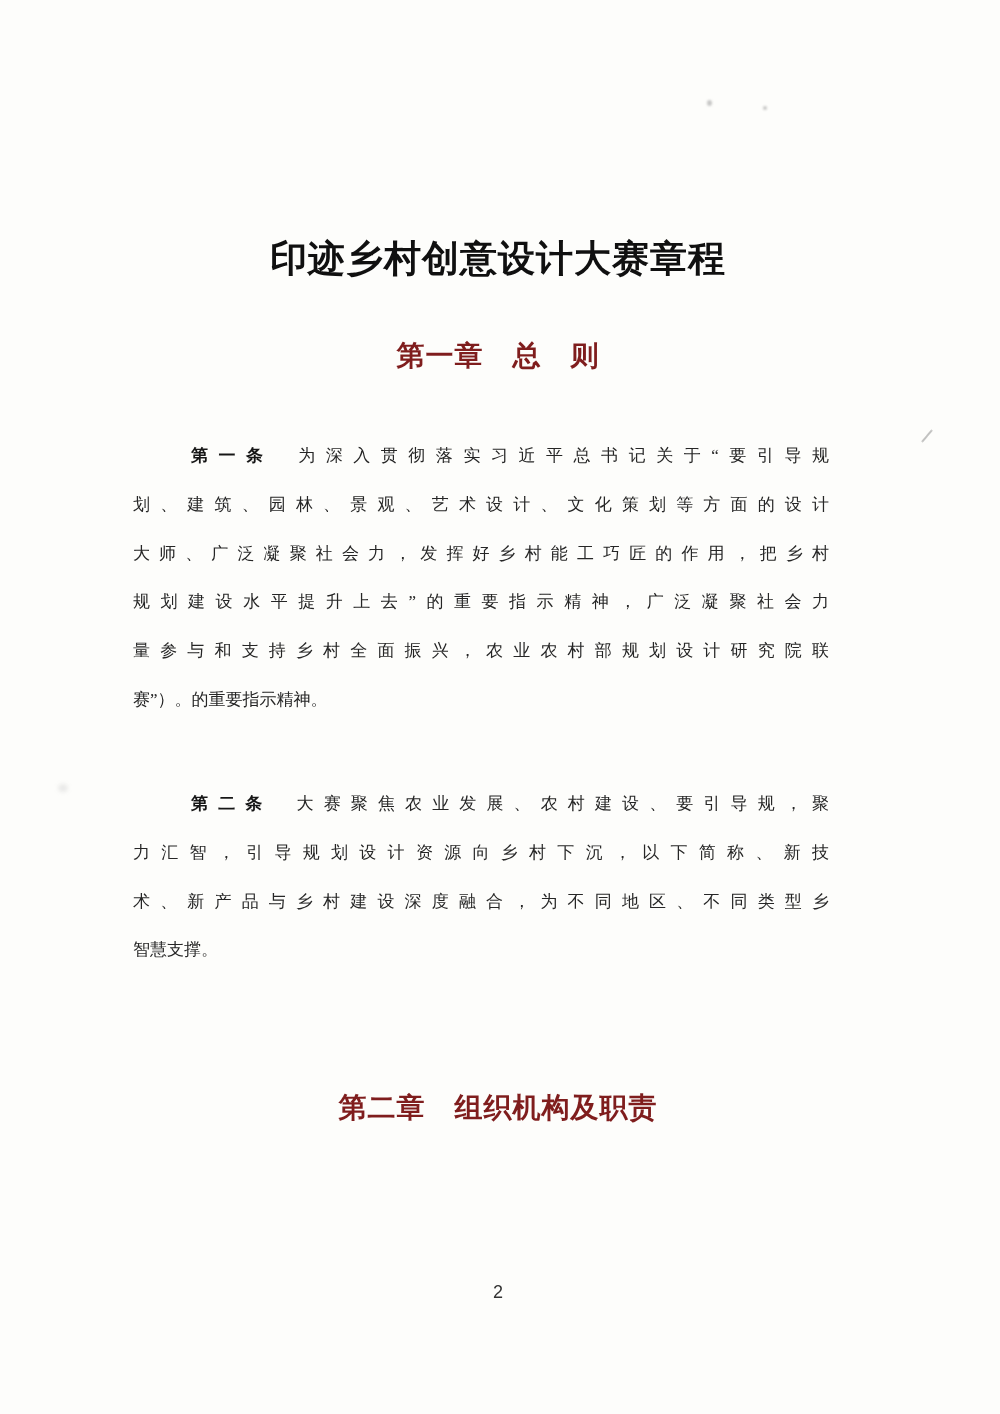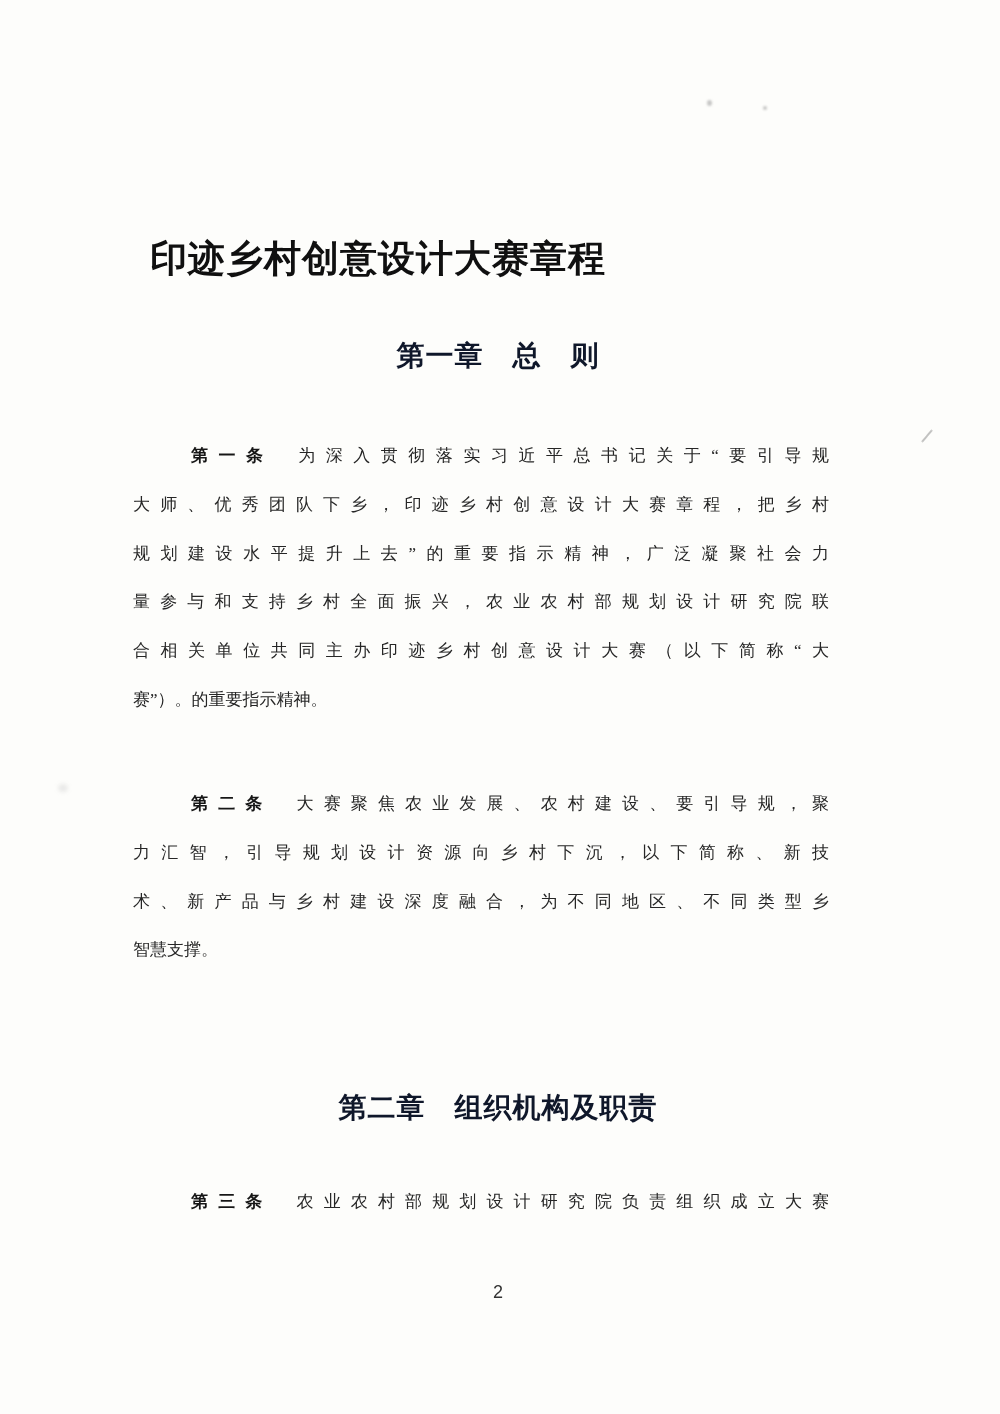--- a/index.html
+++ b/index.html
@@ -6,29 +6,29 @@
   .page {
     position:relative;
     width:1000px; height:1414px;
     background:#fdfdfb;
     font-family:"Liberation Serif","DejaVu Serif",serif;
     color:#232323;
     overflow:hidden;
   }
   .doc-title {
     position:absolute; top:234px; left:150px; width:696px;
-    text-align:left;
+    text-align:center;
     font-size:37px; font-weight:bold; color:#101010;
     letter-spacing:1px;
   }
   .chapter-heading {
     position:absolute; left:150px; width:696px;
     text-align:center;
     font-family:"Liberation Sans","DejaVu Sans",sans-serif;
-    font-weight:bold; font-size:28px; color:#0f172a;
+    font-weight:bold; font-size:28px; color:#7f1d1d;
     letter-spacing:1px;
   }
   #chapter1-heading { top:337px; }
   #chapter2-heading { top:1089px; }
   .para {
     position:absolute; left:133px; width:696px;
     font-size:17px; line-height:48.8px; color:#262626;
   }
   #para-article1 { top:432px; }
   #para-article2 { top:780px; }
@@ -60,39 +60,36 @@
 <body>
 
 <div class="page">
 
   <div class="doc-title">印迹乡村创意设计大赛章程</div>
 
   <div class="chapter-heading" id="chapter1-heading">第一章　总　则</div>
 
   <div class="para" id="para-article1">
     <div class="line first"><span class="lead">第一条</span><span class="lead-gap"></span><span>为深入贯彻落实习近平总书记关于“要引导规</span></div>
-    <div class="line">大师、优秀团队下乡，印迹乡村创意设计大赛章程，把乡村</div>
+    <div class="line">划、建筑、园林、景观、艺术设计、文化策划等方面的设计</div>
+    <div class="line">大师、广泛凝聚社会力，发挥好乡村能工巧匠的作用，把乡村</div>
     <div class="line">规划建设水平提升上去”的重要指示精神，广泛凝聚社会力</div>
     <div class="line">量参与和支持乡村全面振兴，农业农村部规划设计研究院联</div>
-    <div class="line">合相关单位共同主办印迹乡村创意设计大赛（以下简称“大</div>
     <div class="line endp">赛”）。的重要指示精神。</div>
   </div>
 
   <div class="para" id="para-article2">
     <div class="line first"><span class="lead">第二条</span><span class="lead-gap"></span><span>大赛聚焦农业发展、农村建设、要引导规，聚</span></div>
     <div class="line">力汇智，引导规划设计资源向乡村下沉，以下简称、新技</div>
     <div class="line">术、新产品与乡村建设深度融合，为不同地区、不同类型乡</div>
     <div class="line endp">智慧支撑。</div>
   </div>
 
   <div class="chapter-heading" id="chapter2-heading">第二章　组织机构及职责</div>
 
-  <div class="para" id="para-article3">
-    <div class="line first"><span class="lead">第三条</span><span class="lead-gap"></span><span>农业农村部规划设计研究院负责组织成立大赛</span></div>
-  </div>
 
   <div class="page-number">2</div>
 
   <div class="artifact speck-1"></div>
   <div class="artifact speck-2"></div>
   <div class="artifact scratch-1"></div>
   <div class="artifact smudge-1"></div>
 
 </div>
 

